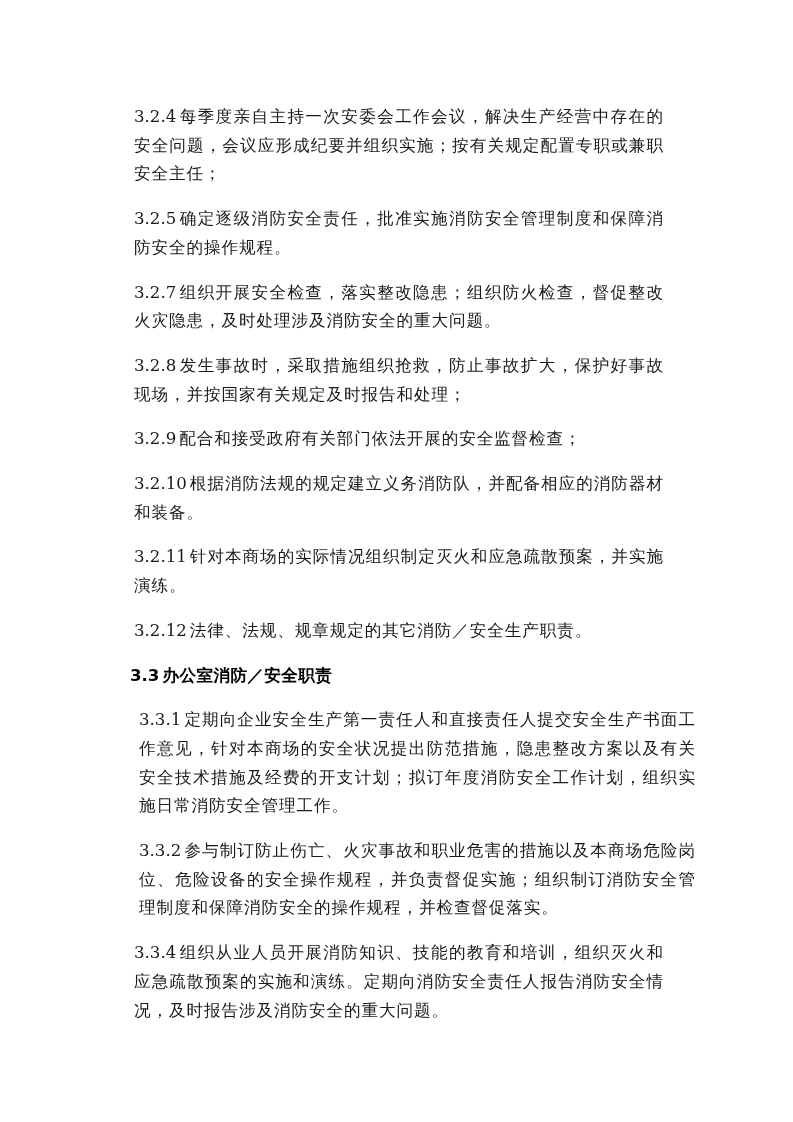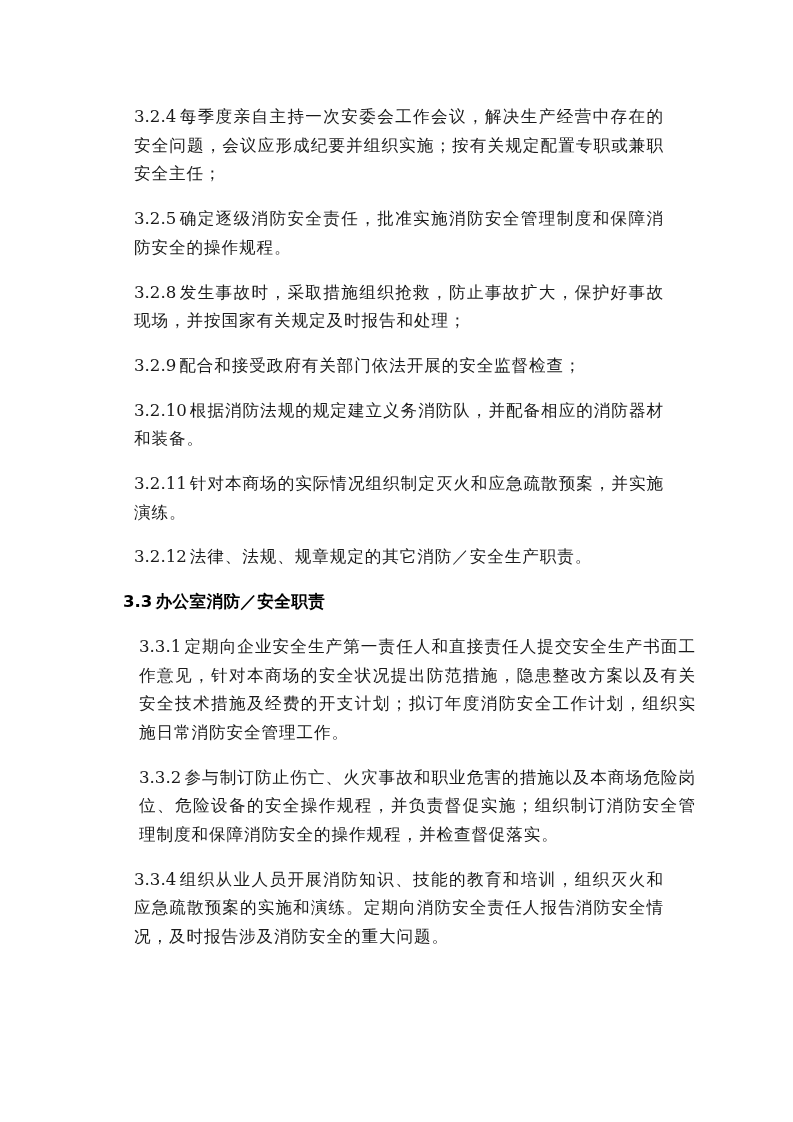--- a/index.html
+++ b/index.html
@@ -28,21 +28,21 @@
     margin: 16px;
     padding: 0;
     text-align: justify;
     text-align-last: left;
   }
   .para.indent {
     padding-left: 5px;
     width: 557px;
   }
   .heading {
-    margin: 5px;
+    margin: 12px;
     font-family: "DejaVu Sans", "Liberation Sans", sans-serif;
     font-weight: bold;
     font-size: 16.6px;
     letter-spacing: 0.4px;
     color: #000000;
   }
   .num {
     letter-spacing: 0;
     margin-right: 3px;
   }
@@ -50,20 +50,21 @@
 </head>
 <body>
 
 <div class="page">
 
   <p class="para"><span class="num">3.2.4</span><span>每季度亲自主持一次安委会工作会议，解决生产经营中存在的安全问题，会议应形成纪要并组织实施；按有关规定配置专职或兼职安全主任；</span></p>
 
   <p class="para"><span class="num">3.2.5</span><span>确定逐级消防安全责任，批准实施消防安全管理制度和保障消防安全的操作规程。</span></p>
 
 
+  <p class="para"><span class="num">3.2.7</span><span>组织开展安全检查，落实整改隐患；组织防火检查，督促整改火灾隐患，及时处理涉及消防安全的重大问题。</span></p>
 
   <p class="para"><span class="num">3.2.8</span><span>发生事故时，采取措施组织抢救，防止事故扩大，保护好事故现场，并按国家有关规定及时报告和处理；</span></p>
 
   <p class="para"><span class="num">3.2.9</span><span>配合和接受政府有关部门依法开展的安全监督检查；</span></p>
 
   <p class="para"><span class="num">3.2.10</span><span>根据消防法规的规定建立义务消防队，并配备相应的消防器材和装备。</span></p>
 
   <p class="para"><span class="num">3.2.11</span><span>针对本商场的实际情况组织制定灭火和应急疏散预案，并实施演练。</span></p>
 
   <p class="para"><span class="num">3.2.12</span><span>法律、法规、规章规定的其它消防／安全生产职责。</span></p>

